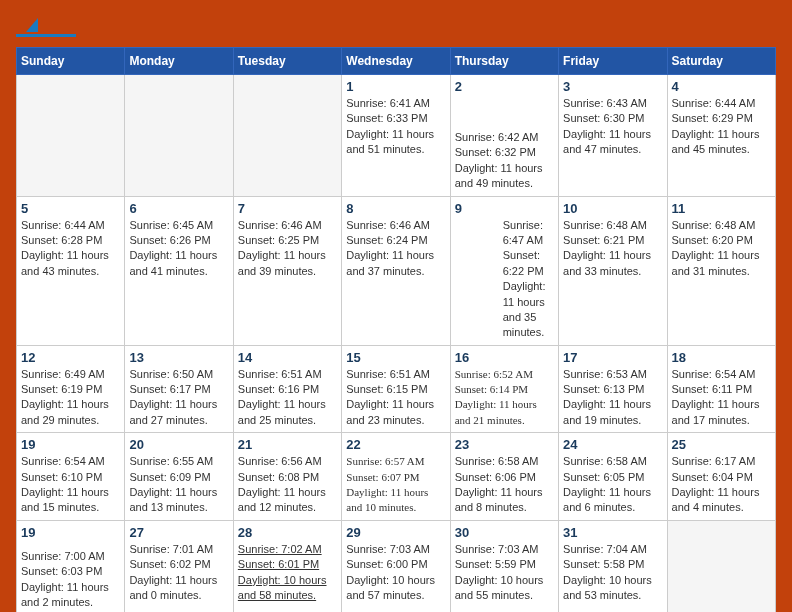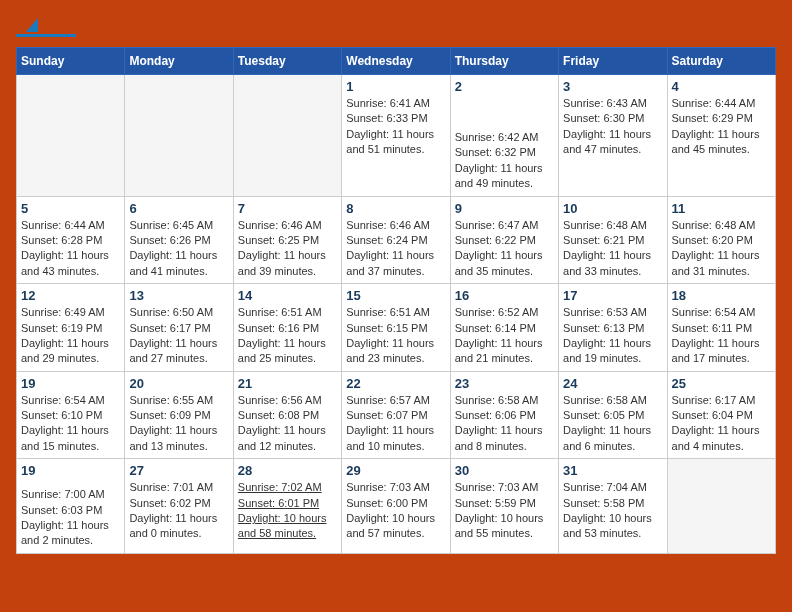--- a/index.html
+++ b/index.html
@@ -169,21 +169,21 @@
           </td>
           <td>
             <span class="day-num">8</span>
             <div class="day-info" style="white-space: pre-line;">Sunrise: 6:46 AM
 Sunset: 6:24 PM
 Daylight: 11 hours
 and 37 minutes.</div>
           </td>
           <td>
             <span class="day-num">9</span>
-            <div class="day-info" style="white-space: pre-line;">Sunrise: 6:47 AM
+            <div class="day-info" style="white-space: pre-line; margin-left: 48px;">Sunrise: 6:47 AM
 Sunset: 6:22 PM
 Daylight: 11 hours
 and 35 minutes.</div>
           </td>
           <td>
             <span class="day-num">10</span>
             <div class="day-info" style="white-space: pre-line;">Sunrise: 6:48 AM
 Sunset: 6:21 PM
 Daylight: 11 hours
 and 33 minutes.</div>
@@ -220,21 +220,21 @@
           </td>
           <td>
             <span class="day-num">15</span>
             <div class="day-info" style="white-space: pre-line;">Sunrise: 6:51 AM
 Sunset: 6:15 PM
 Daylight: 11 hours
 and 23 minutes.</div>
           </td>
           <td>
             <span class="day-num">16</span>
-            <div class="day-info" style="white-space: pre-line;">Sunrise: 6:52 AM
+            <div class="day-info" style="white-space: pre-line; font-family: Liberation Serif, serif;">Sunrise: 6:52 AM
 Sunset: 6:14 PM
 Daylight: 11 hours
 and 21 minutes.</div>
           </td>
           <td>
             <span class="day-num">17</span>
             <div class="day-info" style="white-space: pre-line;">Sunrise: 6:53 AM
 Sunset: 6:13 PM
 Daylight: 11 hours
 and 19 minutes.</div>
@@ -264,21 +264,21 @@
           </td>
           <td>
             <span class="day-num">21</span>
             <div class="day-info" style="white-space: pre-line;">Sunrise: 6:56 AM
 Sunset: 6:08 PM
 Daylight: 11 hours
 and 12 minutes.</div>
           </td>
           <td>
             <span class="day-num">22</span>
-            <div class="day-info" style="white-space: pre-line;">Sunrise: 6:57 AM
+            <div class="day-info" style="white-space: pre-line; font-family: Liberation Serif, serif;">Sunrise: 6:57 AM
 Sunset: 6:07 PM
 Daylight: 11 hours
 and 10 minutes.</div>
           </td>
           <td>
             <span class="day-num">23</span>
             <div class="day-info" style="white-space: pre-line;">Sunrise: 6:58 AM
 Sunset: 6:06 PM
 Daylight: 11 hours
 and 8 minutes.</div>

